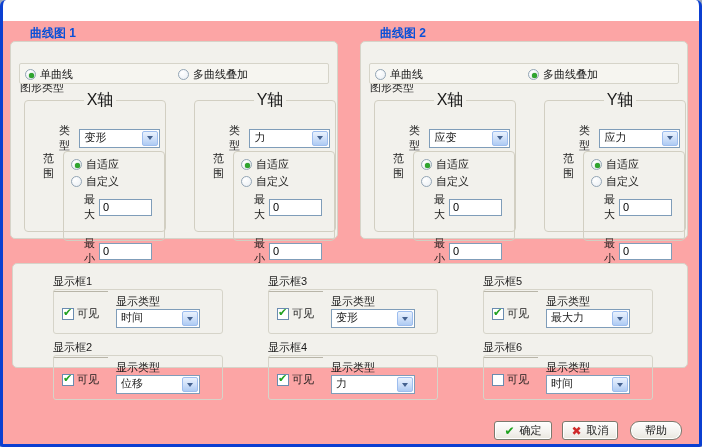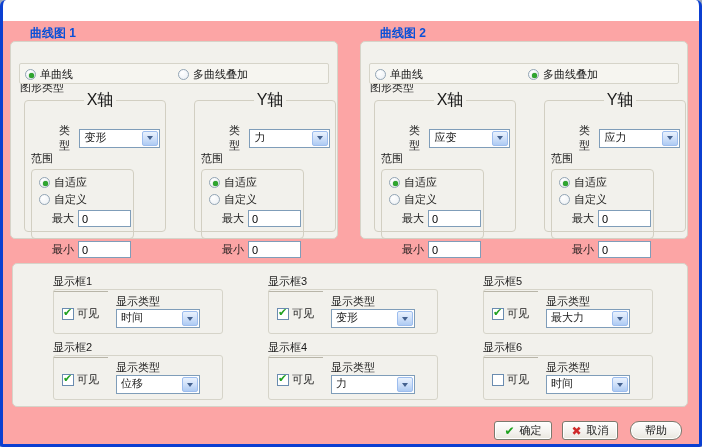--- a/index.html
+++ b/index.html
@@ -14,35 +14,35 @@
   .closebtn { margin-left:auto; width:19px; height:17px; border:1px solid #fff; border-radius:3px;
     background:linear-gradient(180deg,#f0a08b 0%,#e0593c 35%,#cc3a1c 70%,#b52f12 100%);
     color:#fff; font-size:11px; font-weight:bold; display:flex; align-items:center; justify-content:center;
     cursor:pointer; line-height:1; }
   .client { position:absolute; left:0; right:0; top:21px; bottom:0; background:#fca5a5; font-size:11px; color:#1a1a1a; }
 
   .sec-title { position:absolute; color:#0a50d8; font-weight:bold; font-size:12px; }
   .panel { position:absolute; background:#f2f1ec; border:1px solid #d6d4c9; border-radius:5px; }
   #p1 { left:7px;  top:20px; width:328px; height:198px; }
   #p2 { left:357px; top:20px; width:328px; height:198px; }
-  #p3 { left:9px; top:242px; width:676px; height:144px; }
+  #p3 { left:9px; top:242px; width:676px; height:105px; }
 
   .gt-label { position:absolute; left:9px; top:6px;margin-top:32px; }
   .radio-row { position:absolute; left:8px; right:8px; top:21px; height:21px;
     border:1px solid #d6d4c9; background:#f6f5f0; border-radius:2px; }
   .radio-row .radio { position:absolute; top:3px; }
   .radio-row .r1 { left:5px; } .radio-row .r2 { left:158px; }
 
   .axis { position:absolute; top:48px; width:142px; height:142px; }
   .ax-x { left:13px; } .ax-y { left:183px; }
   fieldset.fs { position:relative; width:100%; height:100%; border:1px solid #d2cfc2; border-radius:4px; }
   fieldset.fs legend { font-size:16px; margin-left:5px; padding:0 3px;text-align:center; }
   .type-row { position:absolute; left:6px; right:5px; top:12px; display:flex; align-items:center; gap:0;margin-left:28px; }
-  .range-row { position:absolute; left:6px; top:40px; display:flex; gap:3px;flex-direction:column; }
-  .range-box { width:103px; height:70px; border:1px solid #d2cfc2; border-radius:4px; padding:5px 0 0 7px; }
+  .range-row { position:absolute; left:18px; top:40px; display:flex; gap:3px; }
+  .range-box { width:103px; height:90px; border:1px solid #d2cfc2; border-radius:4px; padding:5px 12px 0 7px; }
   .range-box .radio { margin-bottom:2px; }
   .mm-row { display:flex; align-items:center; gap:4px; margin:3px 0 14px 13px; }
 
   .radio { display:flex; align-items:center; gap:4px; cursor:pointer; }
   .circ { width:11px; height:11px; border-radius:50%; border:1px solid #93a5b5;
     background:radial-gradient(circle at 35% 30%,#ffffff,#e9eef3); position:relative; flex:0 0 auto; }
   .radio[data-checked="true"] .circ::after { content:""; position:absolute; left:2.5px; top:2.5px;
     width:5px; height:5px; border-radius:50%; background:#2ea52e; box-shadow:0 0 1px #1c7a1c; }
 
   .combo { height:19px; background:#fff; border:1px solid #7f9db9; position:relative;

